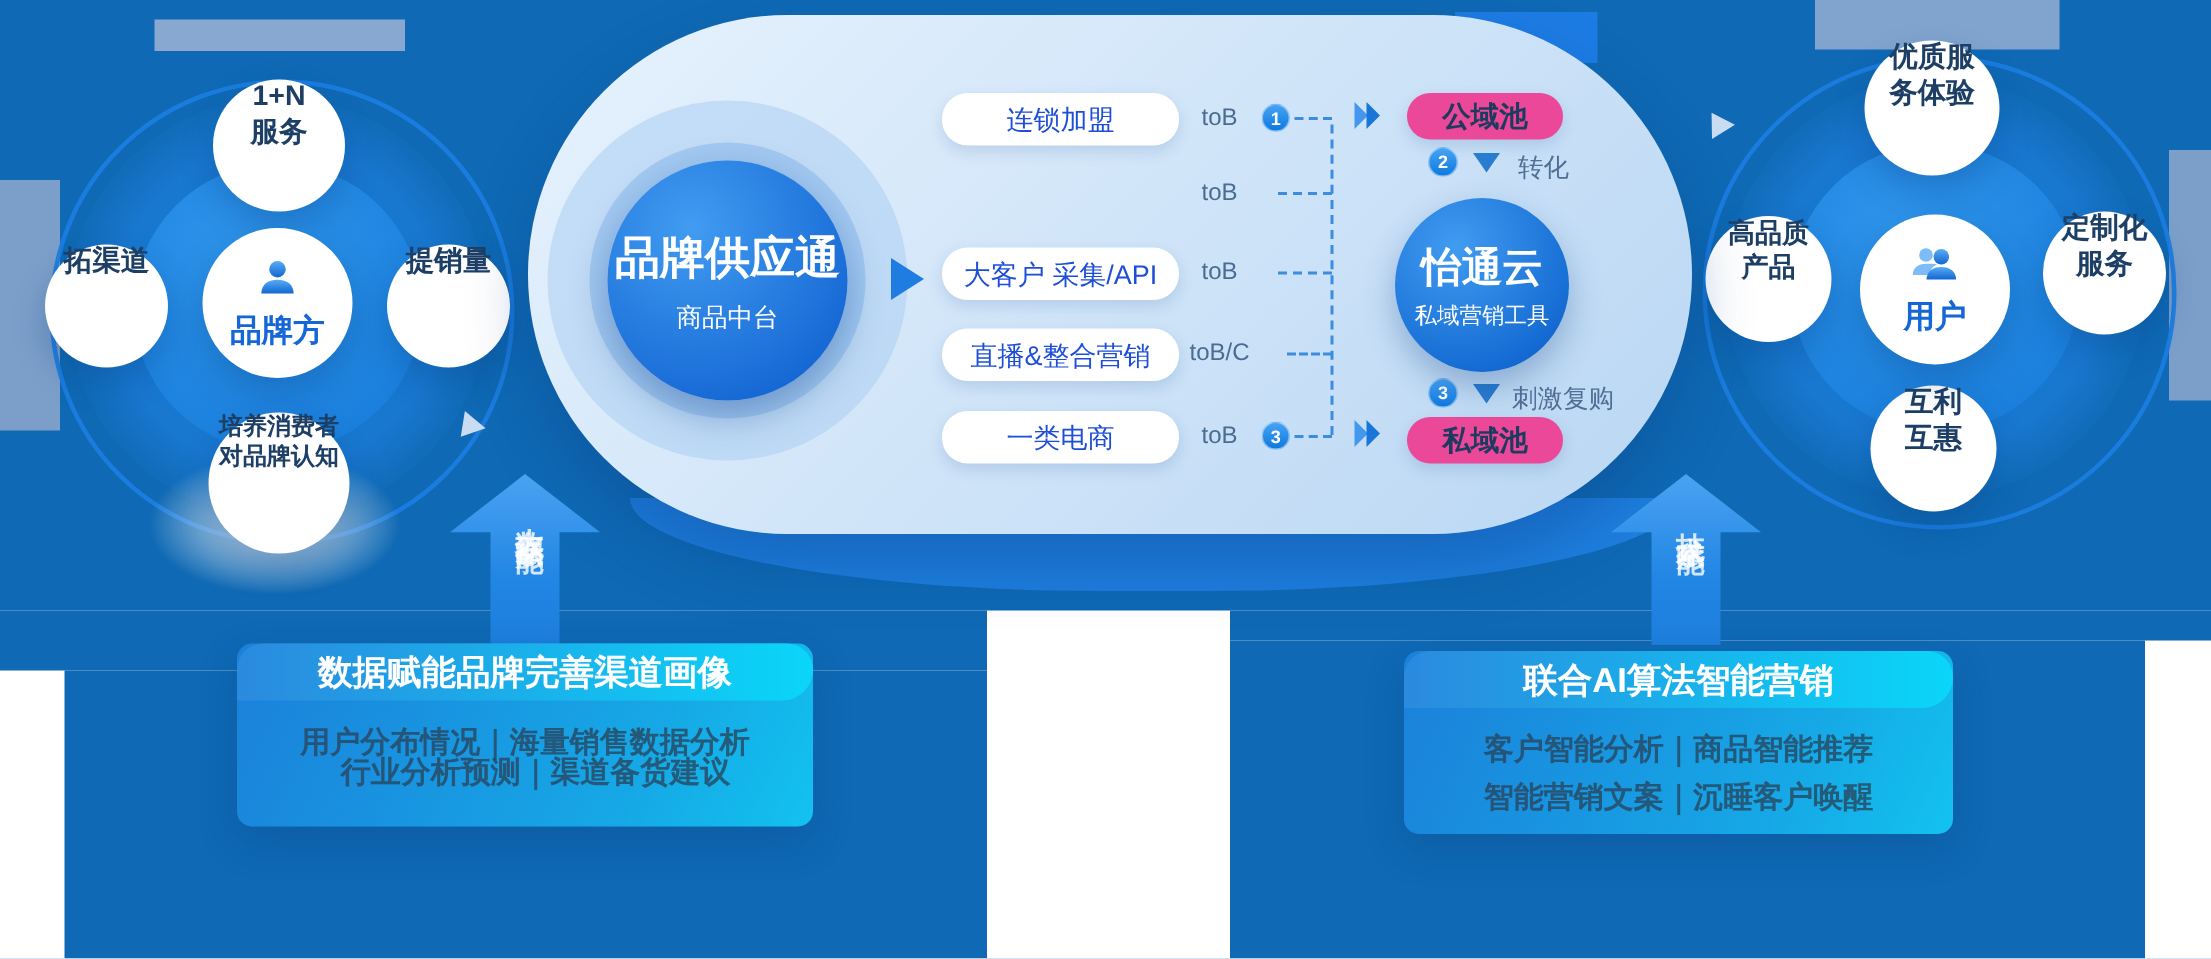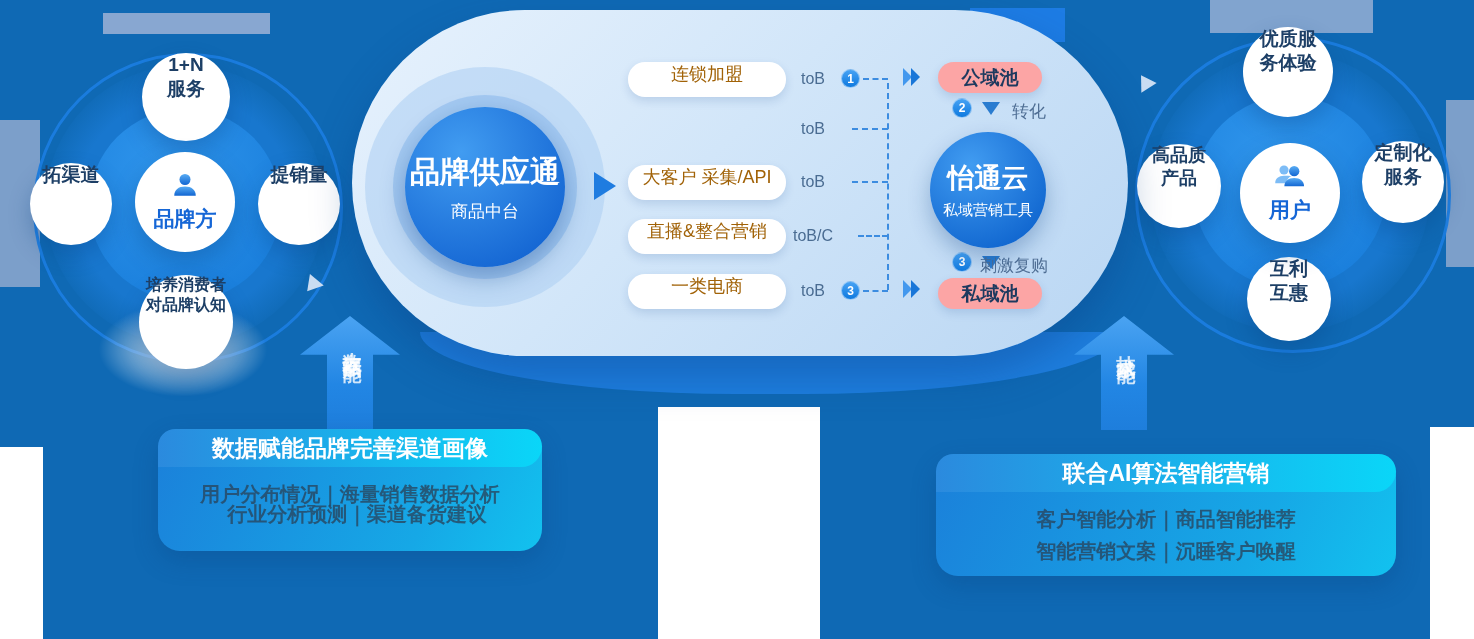--- a/index.html
+++ b/index.html
@@ -28,42 +28,42 @@
   .pill{position:absolute;left:352px;top:10px;width:776px;height:346px;border-radius:173px;
         background:linear-gradient(135deg,#E7F2FD 0%,#D2E6F9 45%,#B9D6F3 100%);
         box-shadow:0 20px 40px rgba(8,60,130,.35);}
   .ring{position:absolute;border-radius:50%;}
   .core{position:absolute;border-radius:50%;display:flex;flex-direction:column;align-items:center;justify-content:center;
         color:#fff;text-align:center;}
   .core .core-title{font-weight:bold;}
   .tri-right{position:absolute;width:0;height:0;border-top:14px solid transparent;border-bottom:14px solid transparent;
         border-left:22px solid #1F7CE0;}
   .chan-box{position:absolute;left:628px;width:158px;height:35px;background:#fff;border-radius:17px;
-        display:flex;align-items:flex-start;justify-content:center;font-size:18px;font-weight:500;color:#a16207;
+        display:flex;align-items:center;justify-content:center;font-size:18px;font-weight:500;color:#1d4ed8;
         box-shadow:0 4px 10px rgba(20,70,140,.15);}
   .chan-tag{position:absolute;font-size:16px;color:#4A6C92;font-weight:500;}
   .numbadge{position:absolute;width:19px;height:19px;border-radius:50%;color:#fff;font-size:12px;font-weight:bold;
         display:flex;align-items:center;justify-content:center;
         background:linear-gradient(180deg,#47A3F4,#0E79DF);border:1px solid rgba(255,255,255,.45);box-sizing:border-box;}
   .dash-h{position:absolute;border-top:2px dashed #3C8CE0;height:0;}
   .dash-v{position:absolute;border-left:2px dashed #3C8CE0;width:0;}
-  .pool{position:absolute;left:938px;width:104px;height:31px;background:#fca5a5;border-radius:16px;display:flex;
+  .pool{position:absolute;left:938px;width:104px;height:31px;background:#ec4899;border-radius:16px;display:flex;
         align-items:center;justify-content:center;font-size:19px;font-weight:bold;color:#1E3A5F;
         box-shadow:0 4px 10px rgba(20,70,140,.15);}
   .tri-down{position:absolute;width:0;height:0;border-left:9px solid transparent;border-right:9px solid transparent;
         border-top:13px solid #2A7CD0;}
   .steplabel{position:absolute;font-size:17px;font-weight:normal;color:#4F6E94;}
   
   .up-arrow{position:absolute;width:100px;height:114px;
         clip-path:polygon(50% 0%,100% 34%,73% 34%,73% 100%,27% 100%,27% 34%,0% 34%);
         background:linear-gradient(180deg,#4AA3F2 0%,#2286E4 60%,#1E7EDC 100%);}
   .v-label{position:absolute;writing-mode:vertical-rl;color:rgba(255,255,255,.8);font-weight:bold;font-size:19px;
         letter-spacing:3px;}
   
-  .card{position:absolute;width:384px;height:122px;border-radius:22px;
+  .card{position:absolute;width:384px;height:122px;border-radius:10px;
         background:linear-gradient(115deg,#1B80DA 0%,#16A8E6 70%,#12C2EF 100%);
         box-shadow:0 10px 24px rgba(8,58,120,.25);}
   .card-header{position:absolute;left:0;top:0;right:0;height:38px;border-radius:22px 22px 26px 0;
         background:linear-gradient(90deg,#2B8ADE 0%,#18B4EC 55%,#0AD6F8 100%);
         display:flex;align-items:center;justify-content:center;color:#fff;font-size:23px;font-weight:bold;}
   .card-line{position:absolute;left:0;right:0;text-align:center;font-size:20px;font-weight:bold;
         color:rgba(40,70,95,.8);}
   .glow{position:absolute;border-radius:50%;
         background:radial-gradient(ellipse at center,rgba(255,255,255,.95) 0%,rgba(255,255,255,0) 70%);}
 </style>
@@ -209,36 +209,36 @@
   <div class="pool" style="top:278px;">
       <span>私域池</span>
     </div>
 
   <div class="numbadge" style="left:952px;top:98px;width:20px;height:20px;">2</div>
   <div class="tri-down" style="left:982px;top:102px;"></div>
   <span class="steplabel" style="left:1012px;top:100px;">转化</span>
 
   <div class="numbadge" style="left:952px;top:252px;width:20px;height:20px;">3</div>
   <div class="tri-down" style="left:982px;top:256px;"></div>
-  <span class="steplabel" style="left:980px;top:254px;">刺激复购</span>
+  <span class="steplabel" style="left:1008px;top:254px;">刺激复购</span>
 
   <div class="core" style="left:930px;top:132px;width:116px;height:116px;background:radial-gradient(circle at 35% 28%,#419CF1 0%,#1167D0 80%);box-shadow:0 10px 22px rgba(8,58,130,.3);">
     <span class="core-title" style="font-size:27px;">怡通云</span>
     <span style="font-size:15px;margin-top:5px;">私域营销工具</span>
   </div>
 
   <div class="up-arrow" style="left:300px;top:316px;"></div>
   <div class="v-label" style="left:339px;top:336px;">大数据赋能</div>
   <div class="up-arrow" style="left:1074px;top:316px;"></div>
   <div class="v-label" style="left:1113px;top:340px;">技术赋能</div>
 
   <div class="card" style="left:158px;top:429px;">
     <div class="card-header">数据赋能品牌完善渠道画像</div>
     <div class="card-line" style="top:52px;">用户分布情况｜海量销售数据分析</div>
     <div class="card-line" style="top:72px;margin-left:14px;">行业分析预测｜渠道备货建议</div>
   </div>
-  <div class="card" style="left:936px;top:454px;width:460px;">
+  <div class="card" style="left:936px;top:434px;width:366px;">
     <div class="card-header">联合AI算法智能营销</div>
     <div class="card-line" style="top:52px;">客户智能分析｜商品智能推荐</div>
     <div class="card-line" style="top:84px;">智能营销文案｜沉睡客户唤醒</div>
   </div>
 
 </div>
 
 </body></html>

